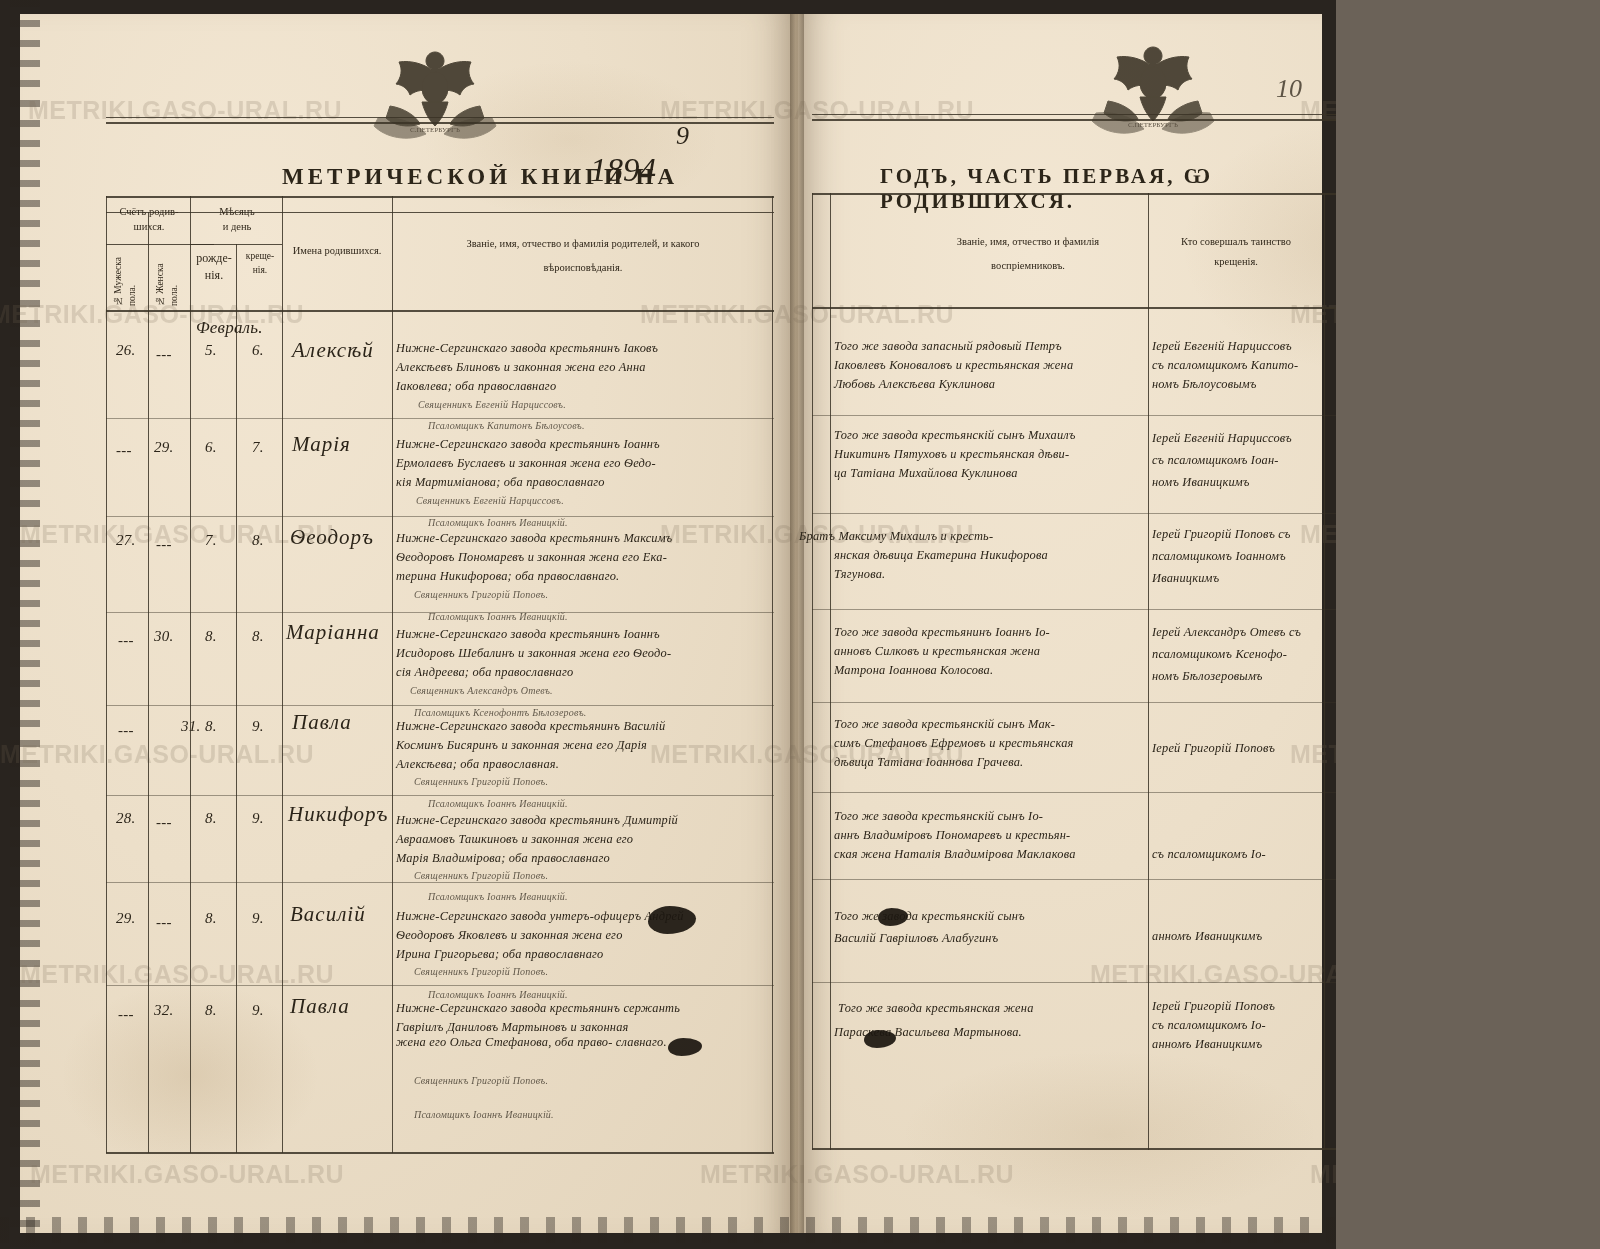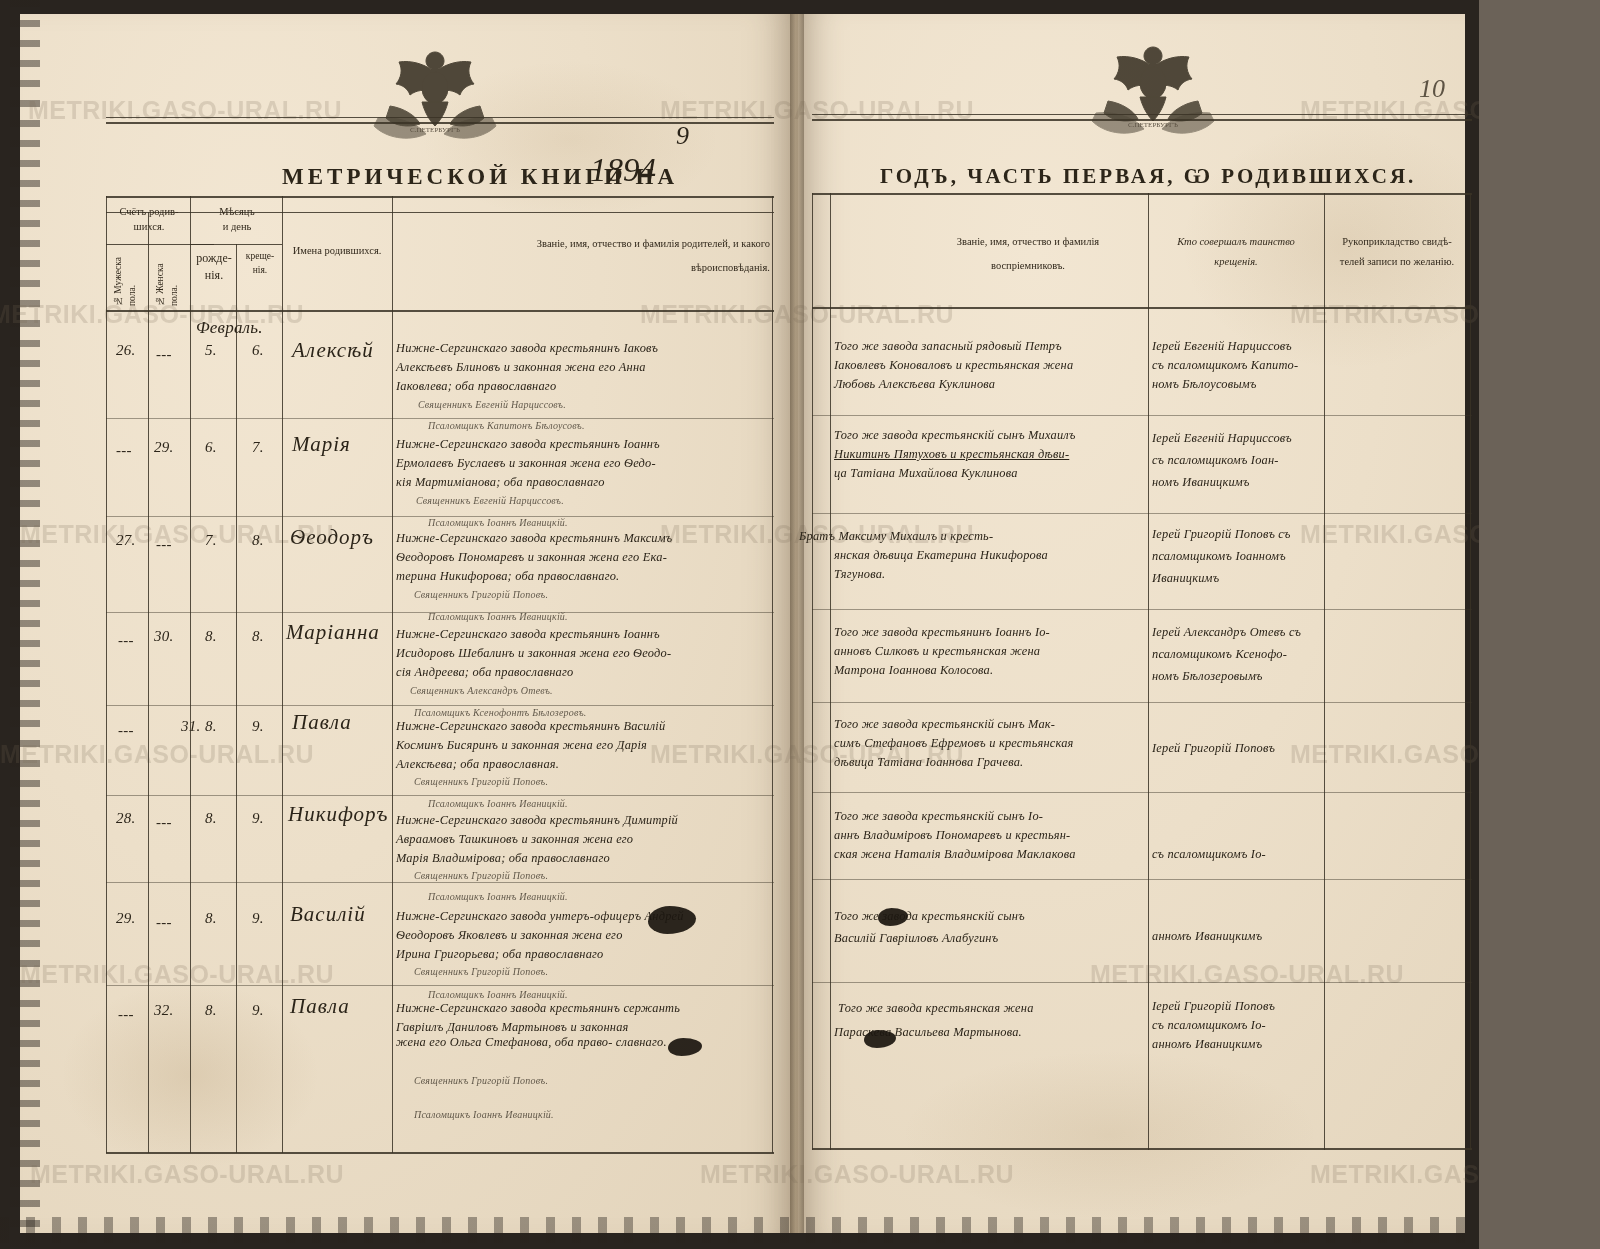--- a/index.html
+++ b/index.html
@@ -9,21 +9,21 @@
   }
   body {
     width: 1600px;
     height: 1249px;
     overflow: hidden;
     font-family: "Liberation Serif", serif;
   }
 
   .scan {
     position: relative;
-    width: 1479px;
+    width: 1336px;
     height: 1249px;
     background: #ffffff;
     overflow: hidden;
   }
 
   
   .page {
     position: absolute;
     top: 0;
     height: 1249px;
@@ -292,26 +292,26 @@
 пола.</div>
 
   <div class="colhdr" style="left:192px;top:204px;width:90px;white-space:pre-line;">Мѣсяцъ
 и день</div>
   <div class="colhdr" style="left:192px;top:250px;width:44px;white-space:pre-line;font-size:12px;">рожде-
 нія.</div>
   <div class="colhdr" style="left:238px;top:250px;width:44px;white-space:pre-line;font-size:9.5px;">креще-
 нія.</div>
 
   <div class="colhdr" style="left:284px;top:243px;width:106px;">Имена родившихся.</div>
-  <div class="colhdr" style="left:396px;top:232px;width:374px;white-space:pre-line;line-height:2.3;text-align:right;">Званіе, имя, отчество и фамилія родителей, и какого
+  <div class="colhdr" style="left:396px;top:232px;width:374px;white-space:pre-line;line-height:2.3;">Званіе, имя, отчество и фамилія родителей, и какого
 вѣроисповѣданія.</div>
 
   <div class="colhdr" style="left:872px;top:230px;width:312px;white-space:pre-line;line-height:2.3;">Званіе, имя, отчество и фамилія
 воспріемниковъ.</div>
-  <div class="colhdr" style="left:1150px;top:232px;width:172px;white-space:pre-line;line-height:1.9;font-style:italic;">Кто совершалъ таинство
+  <div class="colhdr" style="left:1150px;top:232px;width:172px;white-space:pre-line;line-height:1.9;">Кто совершалъ таинство
 крещенія.</div>
   <div class="colhdr" style="left:1326px;top:232px;width:142px;white-space:pre-line;line-height:1.9;">Рукоприкладство свидѣ-
 телей записи по желанію.</div>
 
   <div class="hw hw-month" style="left:196px;top:316px;">Февраль.</div>
 
   <div class="rule rule-thin" style="left:106px;top:418px;width:668px;opacity:.45;"></div>
   <div class="rule rule-thin" style="left:812px;top:415px;width:660px;opacity:.45;"></div>
   <div class="rule rule-thin" style="left:106px;top:516px;width:668px;opacity:.45;"></div>
   <div class="rule rule-thin" style="left:812px;top:513px;width:660px;opacity:.45;"></div>
@@ -350,21 +350,21 @@
     <div class="hw hw-num" style="left:154px;top:437px;">29.</div>
     <div class="hw hw-num" style="left:205px;top:437px;">6.</div>
     <div class="hw hw-num" style="left:252px;top:437px;">7.</div>
     <div class="hw hw-name" style="left:292px;top:430px;">Марія</div>
     <div class="hw hw-sm" style="left:396px;top:436px;">Нижне-Сергинскаго завода крестьянинъ Іоаннъ</div>
     <div class="hw hw-sm" style="left:396px;top:455px;">Ермолаевъ Буслаевъ и законная жена его Ѳедо-</div>
     <div class="hw hw-sm" style="left:396px;top:474px;">кія Мартиміанова; оба православнаго</div>
     <div class="hw hw-sig" style="left:416px;top:494px;">Священникъ Евгеній Нарциссовъ.</div>
     <div class="hw hw-sig" style="left:428px;top:516px;">Псаломщикъ Іоаннъ Иваницкій.</div>
     <div class="hw hw-sm" style="left:834px;top:427px;">Того же завода крестьянскій сынъ Михаилъ</div>
-    <div class="hw hw-sm" style="left:834px;top:446px;text-decoration:underline;">Никитинъ Пятуховъ и крестьянская дѣви-</div>
+    <div class="hw hw-sm" style="left:834px;top:446px;">Никитинъ Пятуховъ и крестьянская дѣви-</div>
     <div class="hw hw-sm" style="left:834px;top:465px;">ца Татіана Михайлова Куклинова</div>
     <div class="hw hw-sm" style="left:1152px;top:430px;">Іерей Евгеній Нарциссовъ</div>
     <div class="hw hw-sm" style="left:1152px;top:452px;">съ псаломщикомъ Іоан-</div>
     <div class="hw hw-sm" style="left:1152px;top:474px;">номъ Иваницкимъ</div>
   </div>
 
   <div>
     <div class="hw hw-num" style="left:116px;top:530px;">27.</div>
     <div class="hw hw-num" style="left:156px;top:534px;">---</div>
     <div class="hw hw-num" style="left:205px;top:530px;">7.</div>

